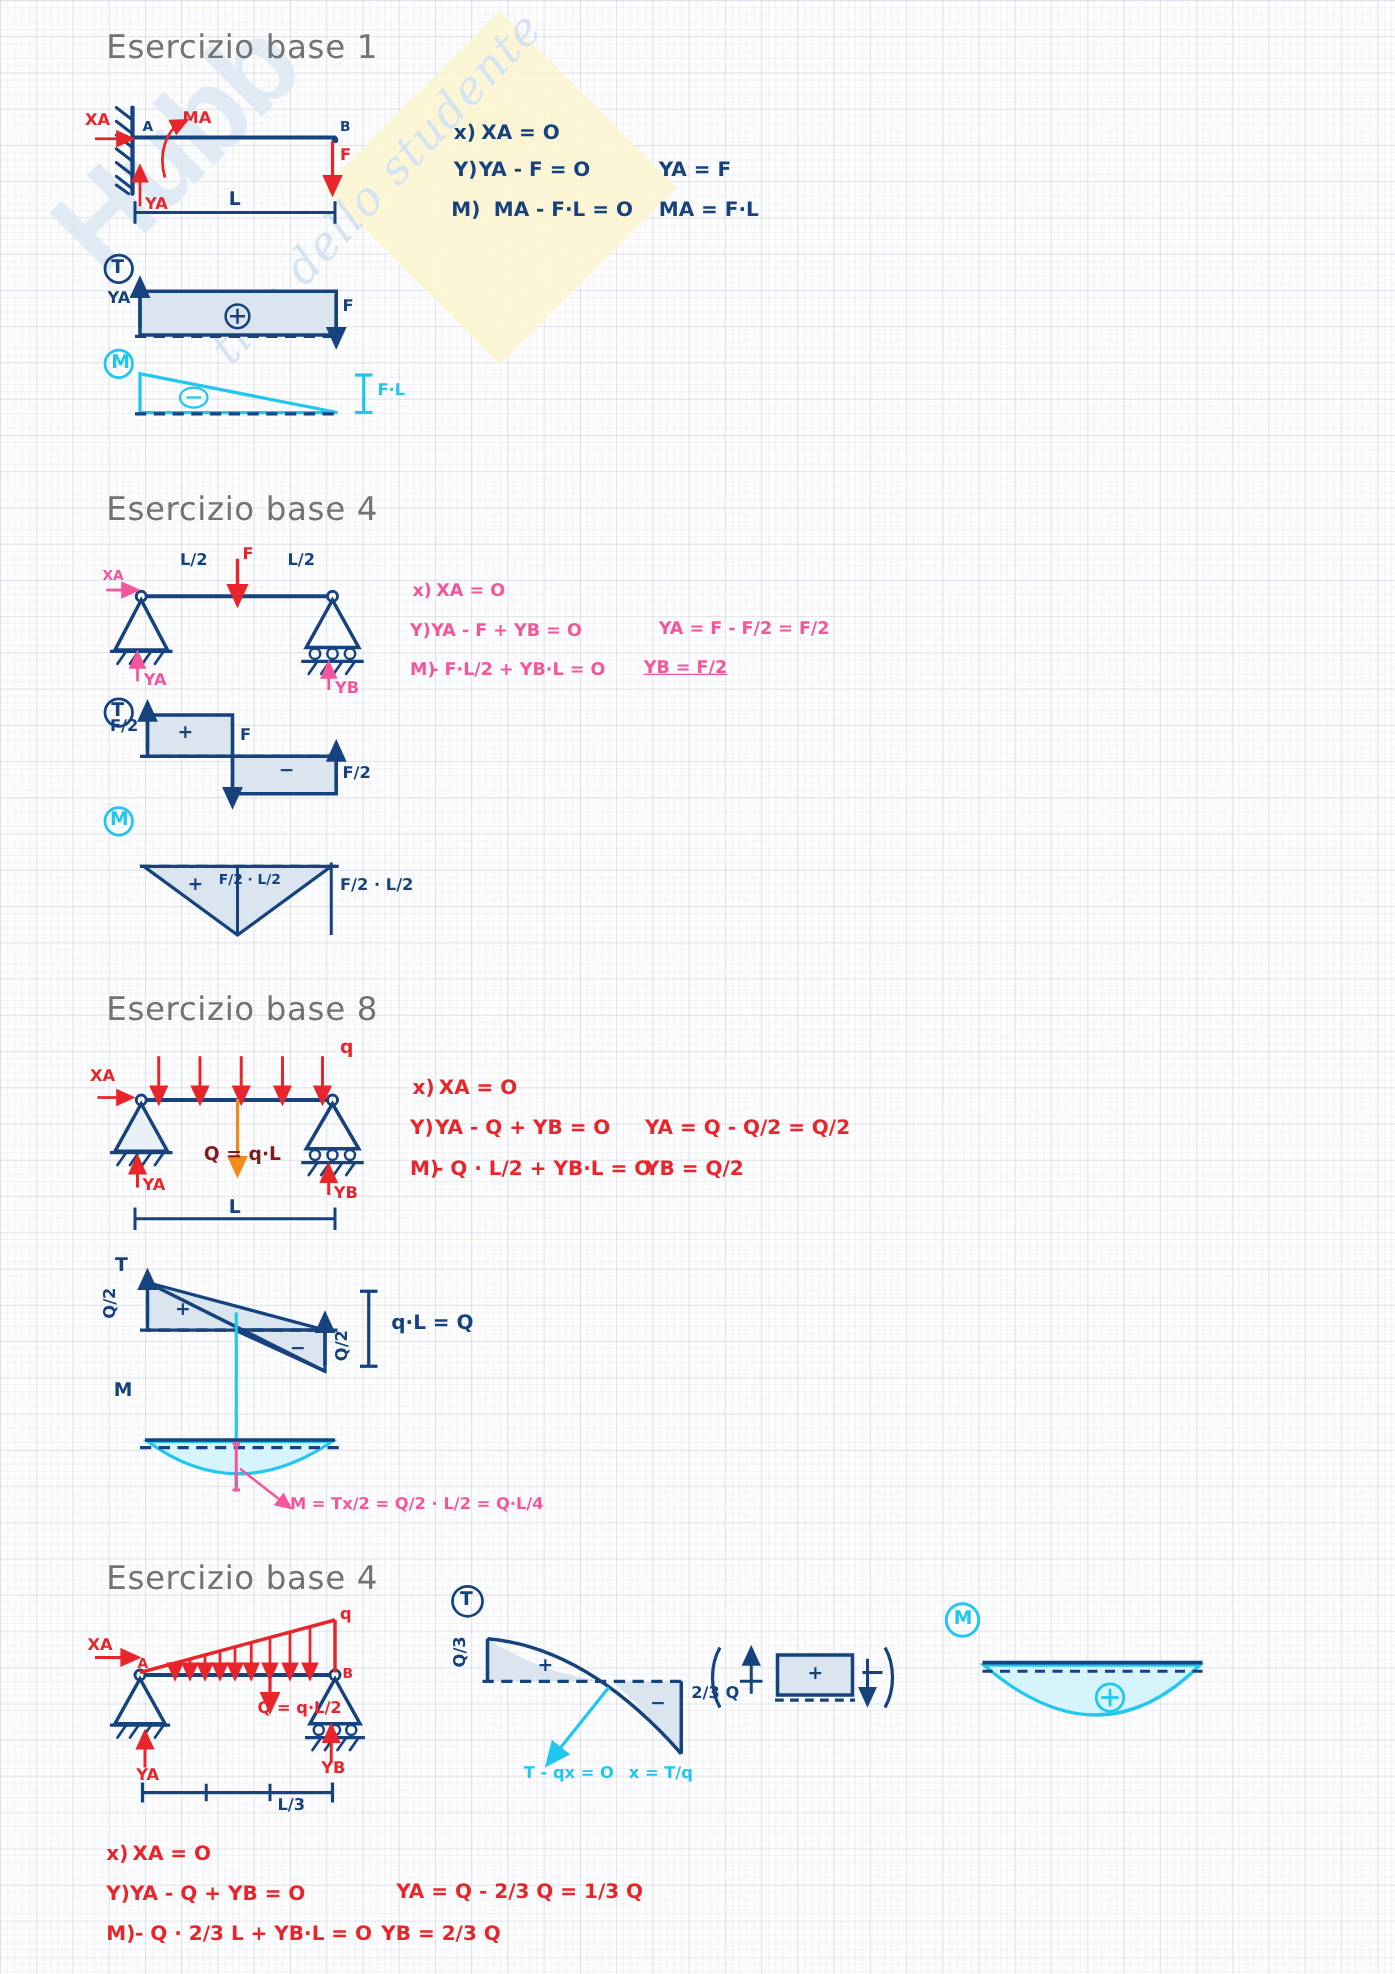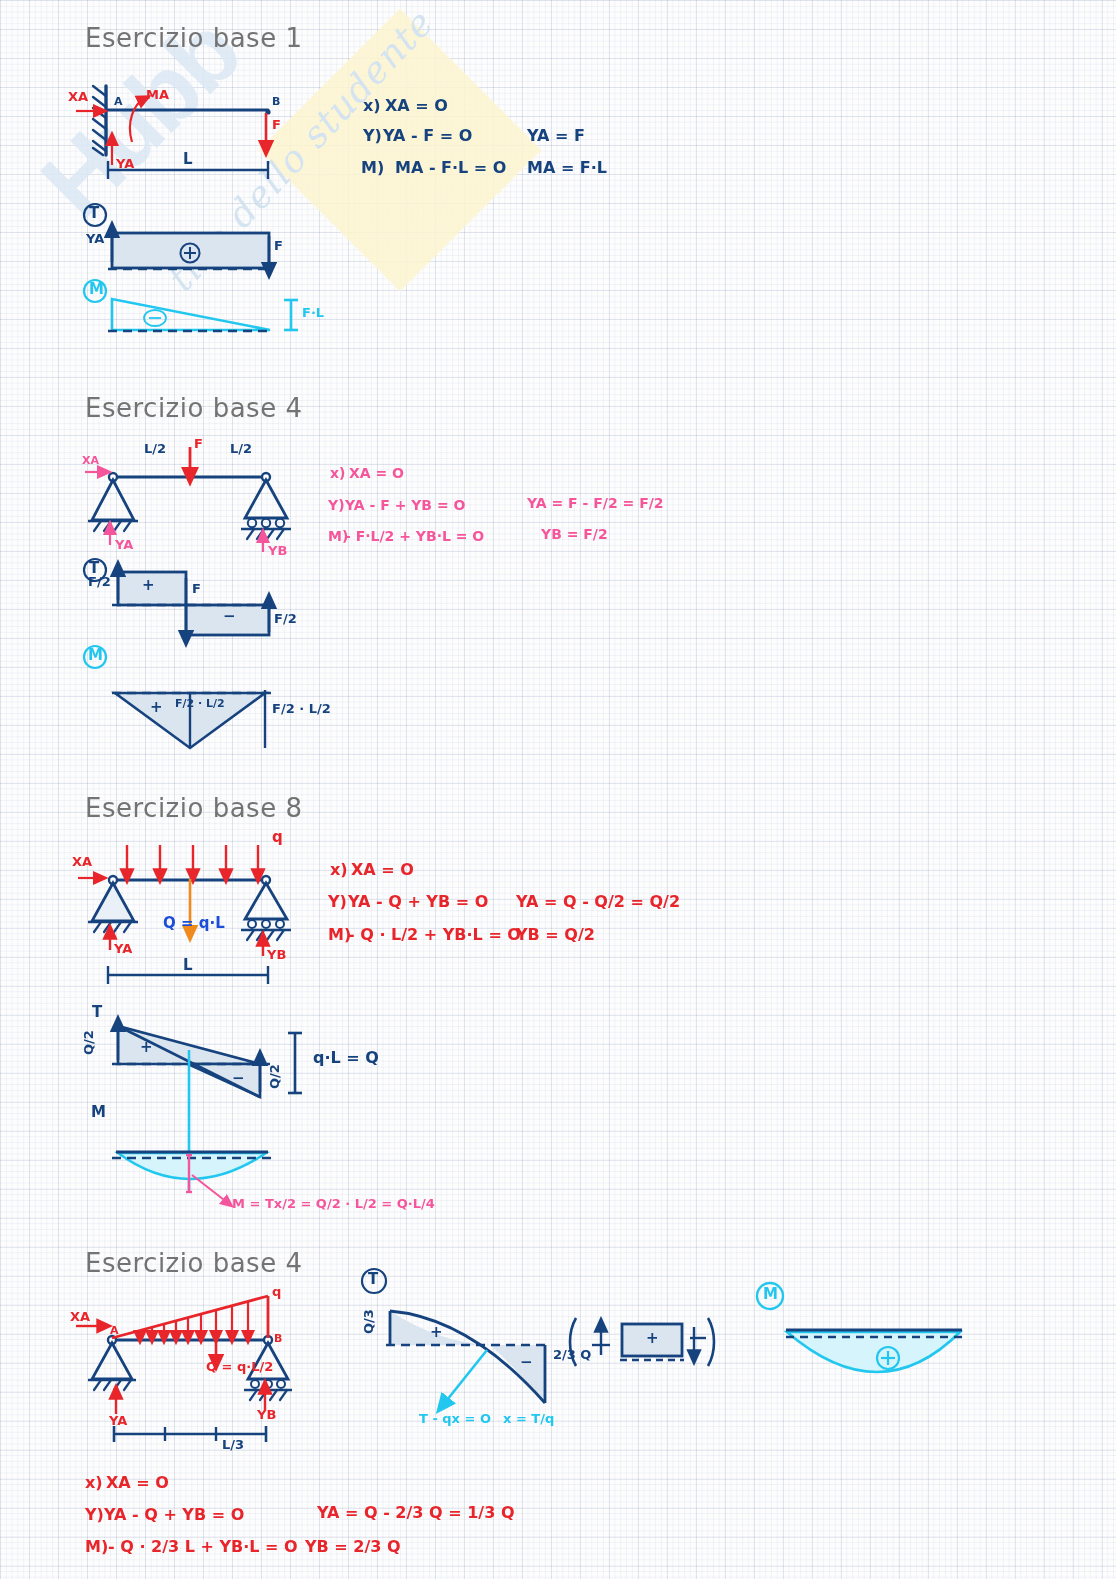--- a/index.html
+++ b/index.html
@@ -44,21 +44,21 @@
     background:#fdf5d0;transform:rotate(45deg);
   }
   
   #ink{position:absolute;inset:0;z-index:3;}
   .lbl{position:absolute;z-index:4;white-space:nowrap;
        font-family:"DejaVu Sans",sans-serif;font-weight:bold;line-height:1;}
   .red{color:#e8252a;}
   .pink{color:#f5569b;}
   .navy{color:#16437e;}
   .cyan{color:#22c7ef;}
-  .orange{color:#1d4ed8;}
+  .orange{color:#7f1d1d;}
   .title{font-size:26px;color:#737373;font-weight:normal;letter-spacing:.5px;}
   .eq{font-size:16px;font-weight:bold;}
   .eq-pink{font-size:14px;font-weight:bold;color:#f5569b;}
   .sm{font-size:13px;}
   .xs{font-size:11px;}
   .md{font-size:15px;}
   .rot{transform:rotate(-90deg);transform-origin:center center;}
 </style>
 </head>
 <body>
@@ -383,21 +383,21 @@
 <div class="lbl pink sm" style="left:115px;top:538px;">YA</div>
 <div class="lbl pink sm" style="left:268px;top:544px;">YB</div>
 
 <div class="lbl eq-pink" style="left:330px;top:466px;">x)</div>
 <div class="lbl eq-pink" style="left:349px;top:466px;">XA = O</div>
 <div class="lbl eq-pink" style="left:328px;top:498px;">Y)</div>
 <div class="lbl eq-pink" style="left:345px;top:498px;">YA - F + YB = O</div>
 <div class="lbl eq-pink" style="left:527px;top:496px;">YA = F - F/2 = F/2</div>
 <div class="lbl eq-pink" style="left:328px;top:529px;">M)</div>
 <div class="lbl eq-pink" style="left:345px;top:529px;">- F·L/2 + YB·L = O</div>
-<div class="lbl eq-pink" style="left:541px;top:527px;">YB = F/2</div>
+<div class="lbl eq-pink" style="left:515px;top:527px;text-decoration:underline;">YB = F/2</div>
 
 <div class="lbl navy md" style="left:89px;top:561px;">T</div>
 <div class="lbl navy sm" style="left:88px;top:575px;">F/2</div>
 <div class="lbl navy sm" style="left:192px;top:582px;">F</div>
 <div class="lbl navy sm" style="left:274px;top:612px;">F/2</div>
 <div class="lbl navy md" style="left:142px;top:578px;">+</div>
 <div class="lbl navy md" style="left:223px;top:609px;">−</div>
 
 <div class="lbl cyan md" style="left:88px;top:648px;">M</div>
 <div class="lbl navy md" style="left:150px;top:700px;">+</div>

